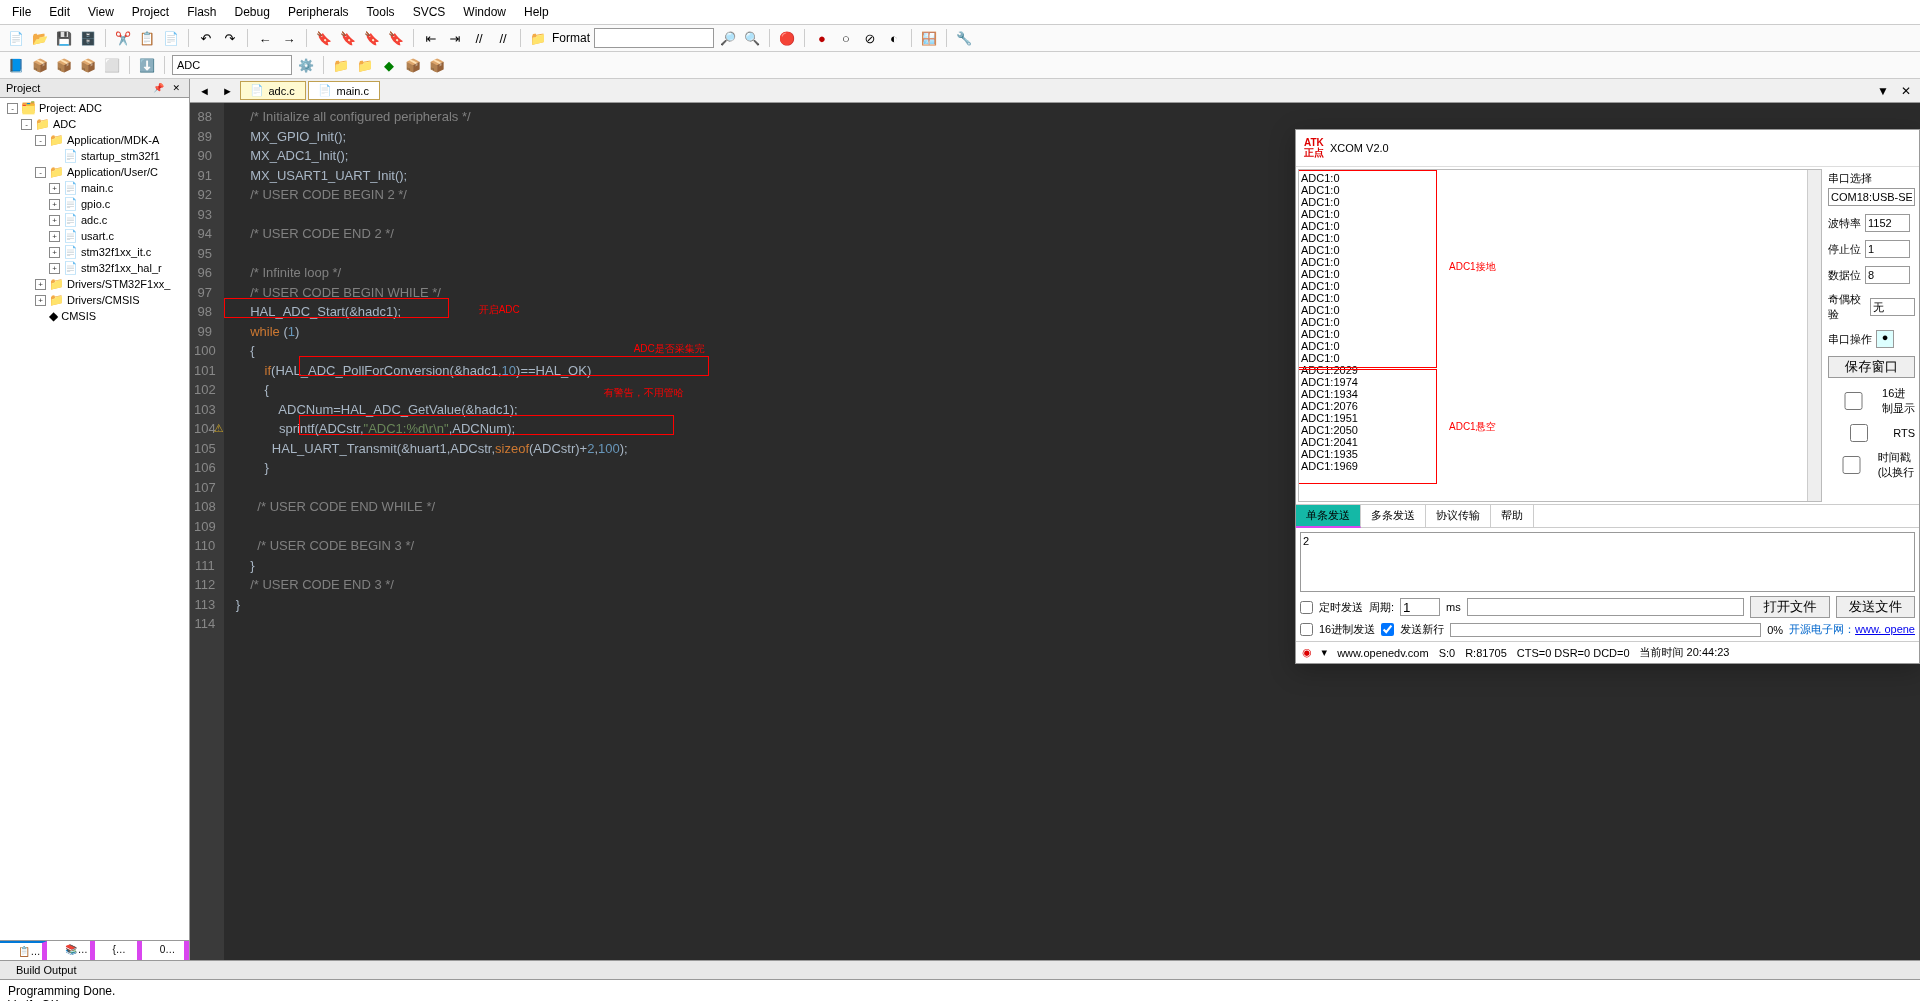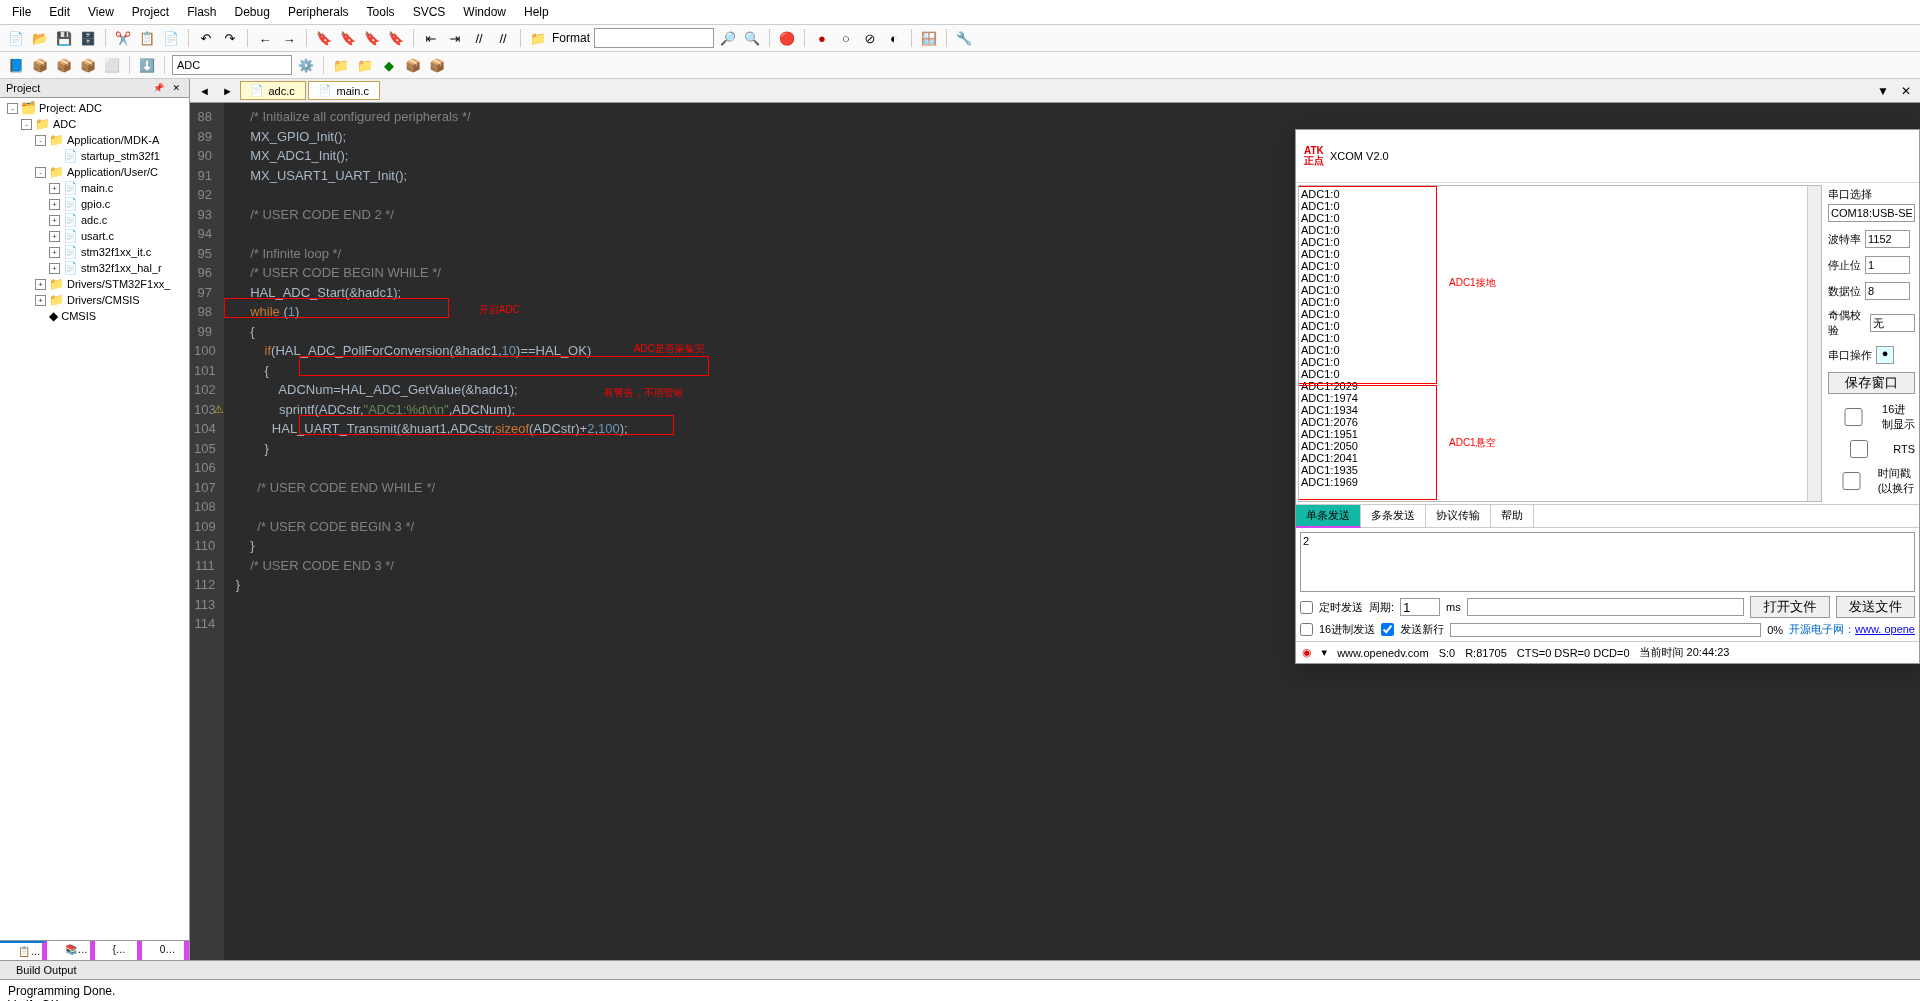--- a/index.html
+++ b/index.html
@@ -37,21 +37,21 @@
 .code-line { white-space: pre; height: 19.5px; }
 .cm { color: #808080; }
 .kw { color: #cc7832; }
 .str { color: #6a8759; }
 .num { color: #6897bb; }
 .redbox { border: 1px solid red; position: absolute; pointer-events: none; }
 .redtext { color: red; font-family: "Microsoft YaHei", sans-serif; font-size: 10px; position: absolute; }
 .warn-ico { position: absolute; left: -22px; color: #c9a227; font-size: 11px; }
 
 .xcom { position: absolute; top: 50px; right: 0; width: 625px; height: 535px; background: #fff; border: 1px solid #999; box-shadow: 0 6px 24px rgba(0,0,0,0.25); display: flex; flex-direction: column; font-size: 11px; }
-.xcom-title { padding: 16px 8px; display: flex; align-items: center; gap: 6px; border-bottom: 1px solid #ddd; }
+.xcom-title { padding: 8px 8px; display: flex; align-items: center; gap: 6px; border-bottom: 1px solid #ddd; }
 .xcom-logo { color: #d00; font-weight: bold; font-size: 10px; line-height: 1; }
 .xcom-top { flex: 1; display: flex; overflow: hidden; }
 .xcom-out { flex: 1; padding: 2px; position: relative; overflow: hidden; border: 1px solid #bbb; margin: 2px; }
 .xcom-lines { font-family: "SimSun", monospace; font-size: 11px; line-height: 12px; }
 .xcom-scroll { position: absolute; right: 0; top: 0; bottom: 0; width: 14px; background: #eee; border-left: 1px solid #ccc; }
 .xcom-side { width: 95px; padding: 4px; display: flex; flex-direction: column; gap: 8px; }
 .xcom-side label { display: block; margin-bottom: 2px; }
 .xcom-side input, .xcom-side select { width: 100%; height: 18px; border: 1px solid #999; font-size: 11px; padding: 0 2px; }
 .xcom-side .row2 { display: flex; align-items: center; gap: 4px; }
 .xcom-side button { height: 22px; border: 1px solid #999; background: #efefef; cursor: pointer; }
@@ -305,20 +305,21 @@
         <div class="redbox" style="top:195px;left:0px;width:225px;height:20px"></div>
         <div class="redtext" style="top:197px;left:255px">开启ADC</div>
         <div class="redbox" style="top:253px;left:75px;width:410px;height:20px"></div>
         <div class="redtext" style="top:236px;left:410px">ADC是否采集完</div>
         <div class="redbox" style="top:312px;left:75px;width:375px;height:20px"></div>
         <div class="redtext" style="top:280px;left:380px">有警告，不用管哈</div>
       <div class="code-line cm">    /* Initialize all configured peripherals */</div>
           <div class="code-line ">    MX_GPIO_Init();</div>
           <div class="code-line ">    MX_ADC1_Init();</div>
           <div class="code-line ">    MX_USART1_UART_Init();</div>
+          <div class="code-line cm">    /* USER CODE BEGIN 2 */</div>
           <div class="code-line "></div>
           <div class="code-line cm">    /* USER CODE END 2 */</div>
           <div class="code-line "></div>
           <div class="code-line cm">    /* Infinite loop */</div>
           <div class="code-line cm">    /* USER CODE BEGIN WHILE */</div>
           <div class="code-line ">    HAL_ADC_Start(&amp;hadc1);</div>
           <div class="code-line ">    <span class="kw">while</span> (<span class="num">1</span>)</div>
           <div class="code-line ">    {</div>
           <div class="code-line ">        <span class="kw">if</span>(HAL_ADC_PollForConversion(&amp;hadc1,<span class="num">10</span>)==HAL_OK)</div>
           <div class="code-line ">        {</div>

